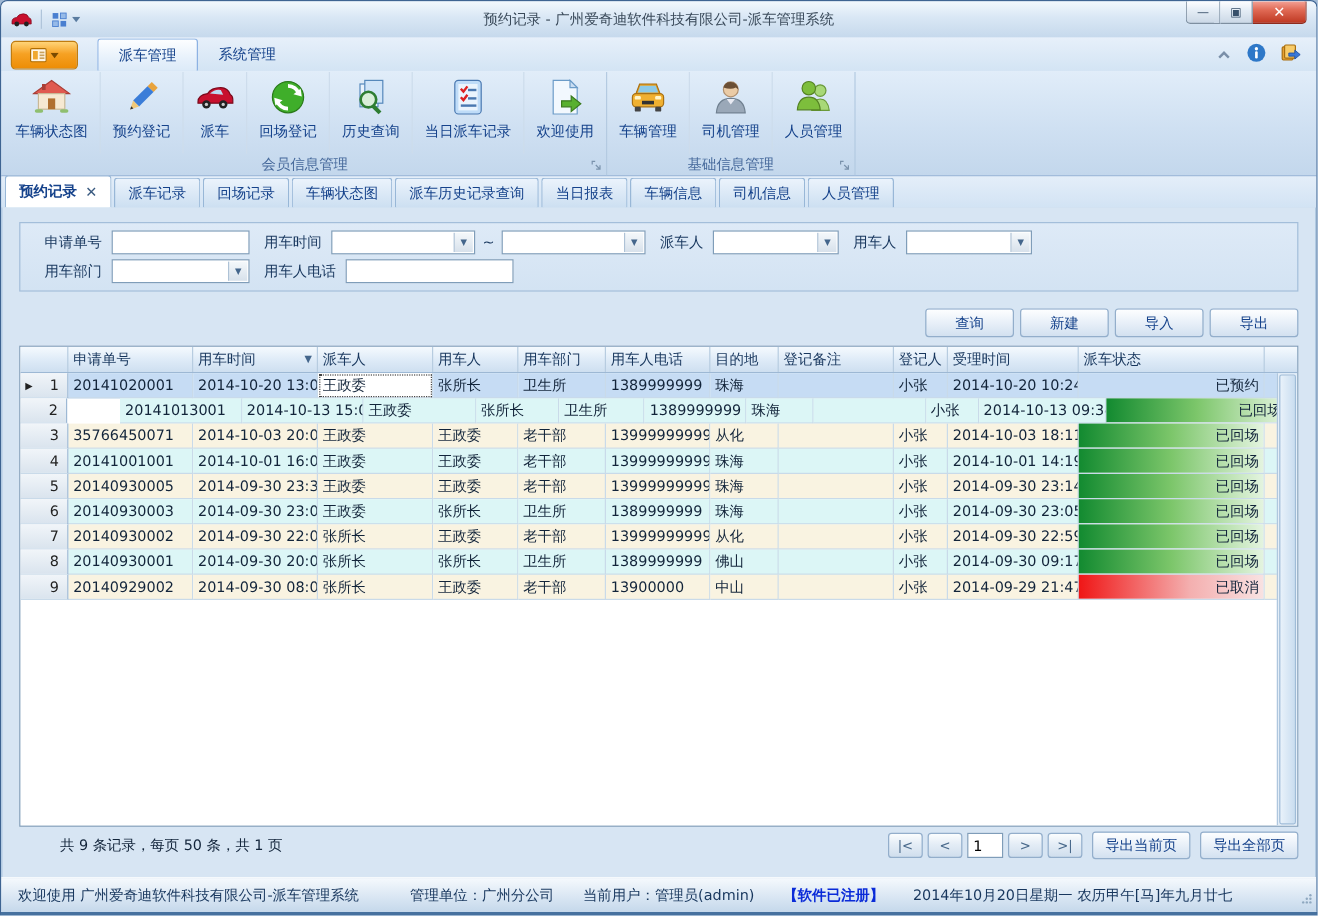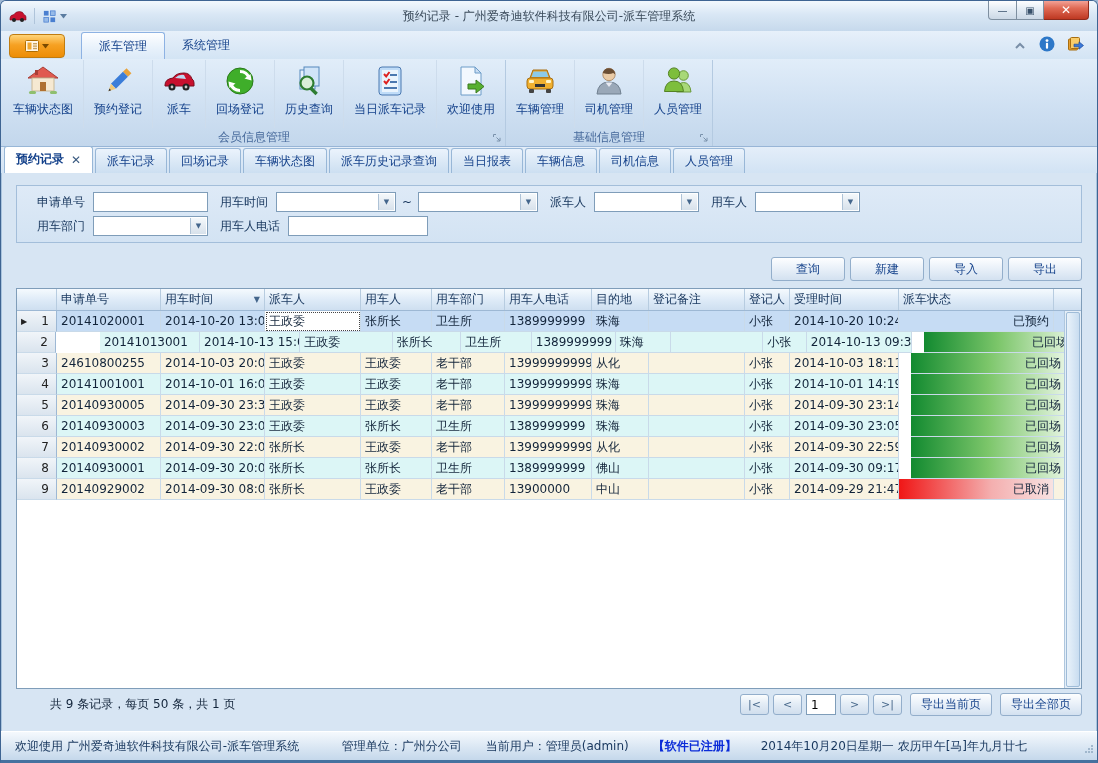--- a/index.html
+++ b/index.html
@@ -93,21 +93,21 @@
     display:flex; align-items:center; color:#12243A; white-space:nowrap; overflow:hidden; }
   .rowhdr { background:linear-gradient(#F1F5F9,#DAE4EE); border-right:1px solid #9DB8D4;
     justify-content:flex-end; padding-right:7px; position:relative; color:#222; }
   .cur { position:absolute; left:4px; font-size:8px; color:#222; }
   .grow.odd  .gcell:not(.rowhdr) { background:#F9F3E1; }
   .grow.even .gcell:not(.rowhdr) { background:#DCF6F6; }
   .grow.selected .gcell:not(.rowhdr) { background:#C6DCF4; }
   .grow .cellfocus { background:#FFFFFF !important; outline:1px dotted #444; outline-offset:-2px; }
   .status-cell { justify-content:flex-end; }
   .grow.selected .status-cell.bar-none { background:#C6DCF4; }
-  .status-cell.bar-green { background:linear-gradient(to right,#128A30,#7CC66A 50%,#E4F4E0) !important;margin-left:12px; }
+  .status-cell.bar-green { background:linear-gradient(to right,#128A30,#7CC66A 50%,#E4F4E0) !important; }
   .status-cell.bar-red   { background:linear-gradient(to right,#F01616,#F4AFAF 60%,#F8E2E2) !important; }
   .gfill { flex:1; border-right:none; }
   .grid-vscroll { position:absolute; top:22px; right:0; bottom:0; width:17px;
     background:#E4EEF8; border-left:1px solid #AFC7DE; }
   .grid-vscroll .thumb { position:absolute; top:1px; bottom:1px; left:1px; right:1px;
     border:1px solid #9FBCD8; border-radius:2px; background:linear-gradient(to right,#E9F2FA,#C9DDF0); }
 
   
   .pager { display:flex; align-items:center; margin-top:4px; color:#12243A; }
   .pager-summary { padding-left:34px; }
@@ -464,21 +464,21 @@
             <div class="gcell" style="width: 87px;">1389999999</div>
             <div class="gcell" style="width: 57px;">珠海</div>
             <div class="gcell" style="width: 96px;"></div>
             <div class="gcell" style="width: 45px;">小张</div>
             <div class="gcell" style="width: 109px;">2014-10-13 09:34</div>
             <div class="gcell status-cell bar-green" style="width: 155px;">已回场</div>
             <div class="gcell gfill"></div>
           </div>
           <div class="grow odd">
             <div class="gcell rowhdr" style="width: 40px;">3</div>
-            <div class="gcell" style="width: 104px;">24610800255</div>
+            <div class="gcell" style="width: 104px;">35766450071</div>
             <div class="gcell" style="width: 104px;">2014-10-03 20:00</div>
             <div class="gcell" style="width: 96px;">王政委</div>
             <div class="gcell" style="width: 71px;">王政委</div>
             <div class="gcell" style="width: 73px;">老干部</div>
             <div class="gcell" style="width: 87px;">13999999999</div>
             <div class="gcell" style="width: 57px;">从化</div>
             <div class="gcell" style="width: 96px;"></div>
             <div class="gcell" style="width: 45px;">小张</div>
             <div class="gcell" style="width: 109px;">2014-10-03 18:11</div>
             <div class="gcell status-cell bar-green" style="width: 155px;">已回场</div>

